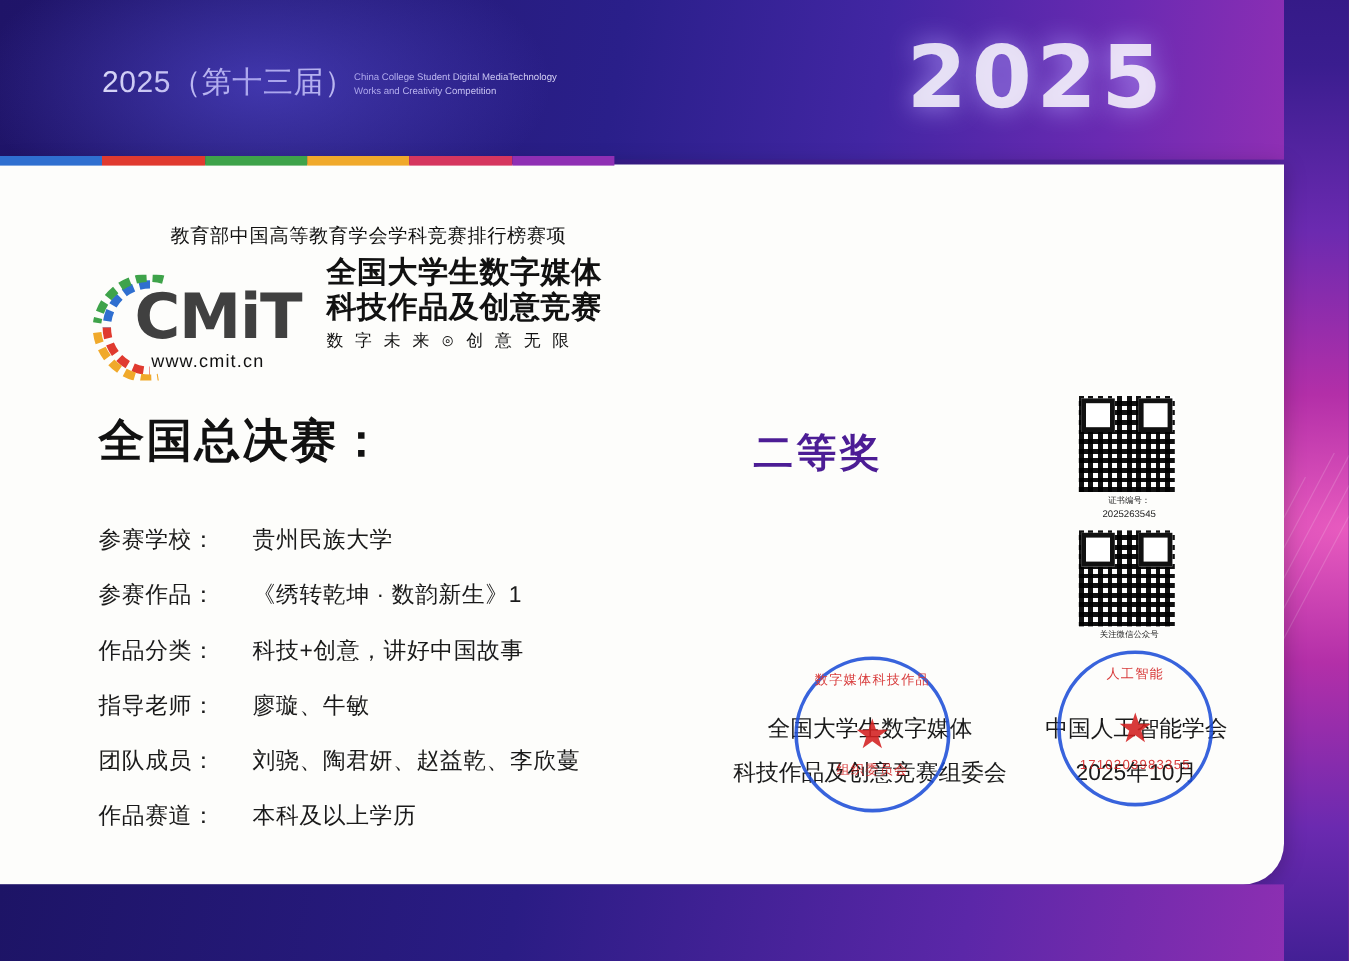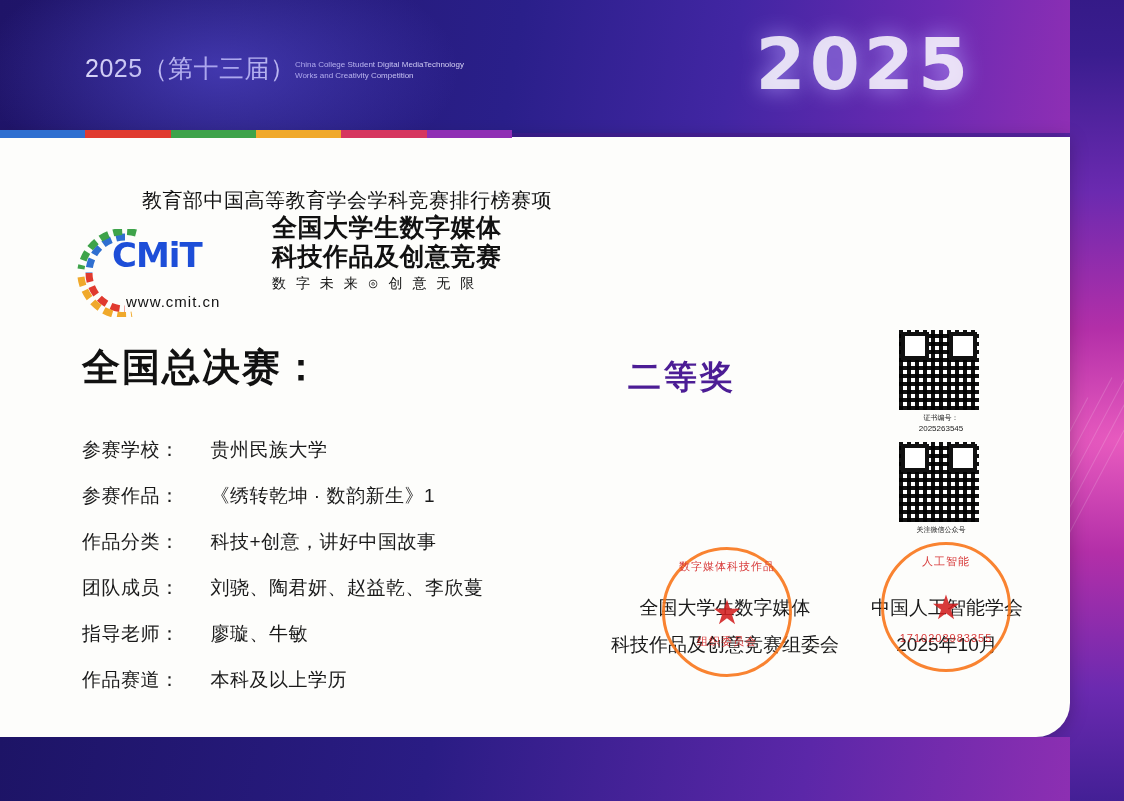--- a/index.html
+++ b/index.html
@@ -132,40 +132,40 @@
     position: absolute;
     left: 70px;
     top: 50px;
     width: 460px;
     height: 130px;
   }
   .logo-head {
     position: absolute;
     left: 72px;
     top: 0;
-    font-size: 20px;
+    font-size: 16px;
     color: #111;
     letter-spacing: .5px;
     white-space: nowrap;
   }
   .cmit-mark {
     position: absolute;
     left: 0;
     top: 22px;
     width: 200px;
     height: 82px;
   }
   .cmit-text {
     position: absolute;
     left: 42px;
     top: 26px;
-    font-size: 34px;
+    font-size: 52px;
     font-weight: bold;
     letter-spacing: -1px;
-    color: #1d4ed8;
+    color: #404040;
     font-family: "DejaVu Sans", sans-serif;
   }
   .cmit-url {
     position: absolute;
     left: 56px;
     top: 84px;
     font-size: 15px;
     letter-spacing: 1px;
     color: #111;
   }
@@ -297,21 +297,21 @@
     color: #1a1a1a;
     line-height: 37px;
     text-align: center;
     width: 190px;
   }
 
   .seal {
     position: absolute;
     width: 124px;
     height: 124px;
-    border: 3px solid #f97316;
+    border: 3px solid #1d4ed8;
     border-radius: 50%;
     color: #d32020;
     opacity: .88;
   }
   .seal .star {
     position: absolute;
     left: 50%;
     top: 50%;
     transform: translate(-50%,-50%);
     font-size: 34px;
@@ -403,26 +403,26 @@
         </div>
         <div class="field-row">
           <span class="field-label">参赛作品：</span>
           <span class="field-value">《绣转乾坤 · 数韵新生》1</span>
         </div>
         <div class="field-row">
           <span class="field-label">作品分类：</span>
           <span class="field-value">科技+创意，讲好中国故事</span>
         </div>
         <div class="field-row">
+          <span class="field-label">指导老师：</span>
+          <span class="field-value">廖璇、牛敏</span>
+        </div>
+        <div class="field-row">
           <span class="field-label">团队成员：</span>
           <span class="field-value">刘骁、陶君妍、赵益乾、李欣蔓</span>
-        </div>
-        <div class="field-row">
-          <span class="field-label">指导老师：</span>
-          <span class="field-value">廖璇、牛敏</span>
         </div>
         <div class="field-row">
           <span class="field-label">作品赛道：</span>
           <span class="field-value">本科及以上学历</span>
         </div>
       </div>
 
     <div class="qr-block">
       <div class="qr"></div>
       <div class="qr-cap">证书编号：</div>

